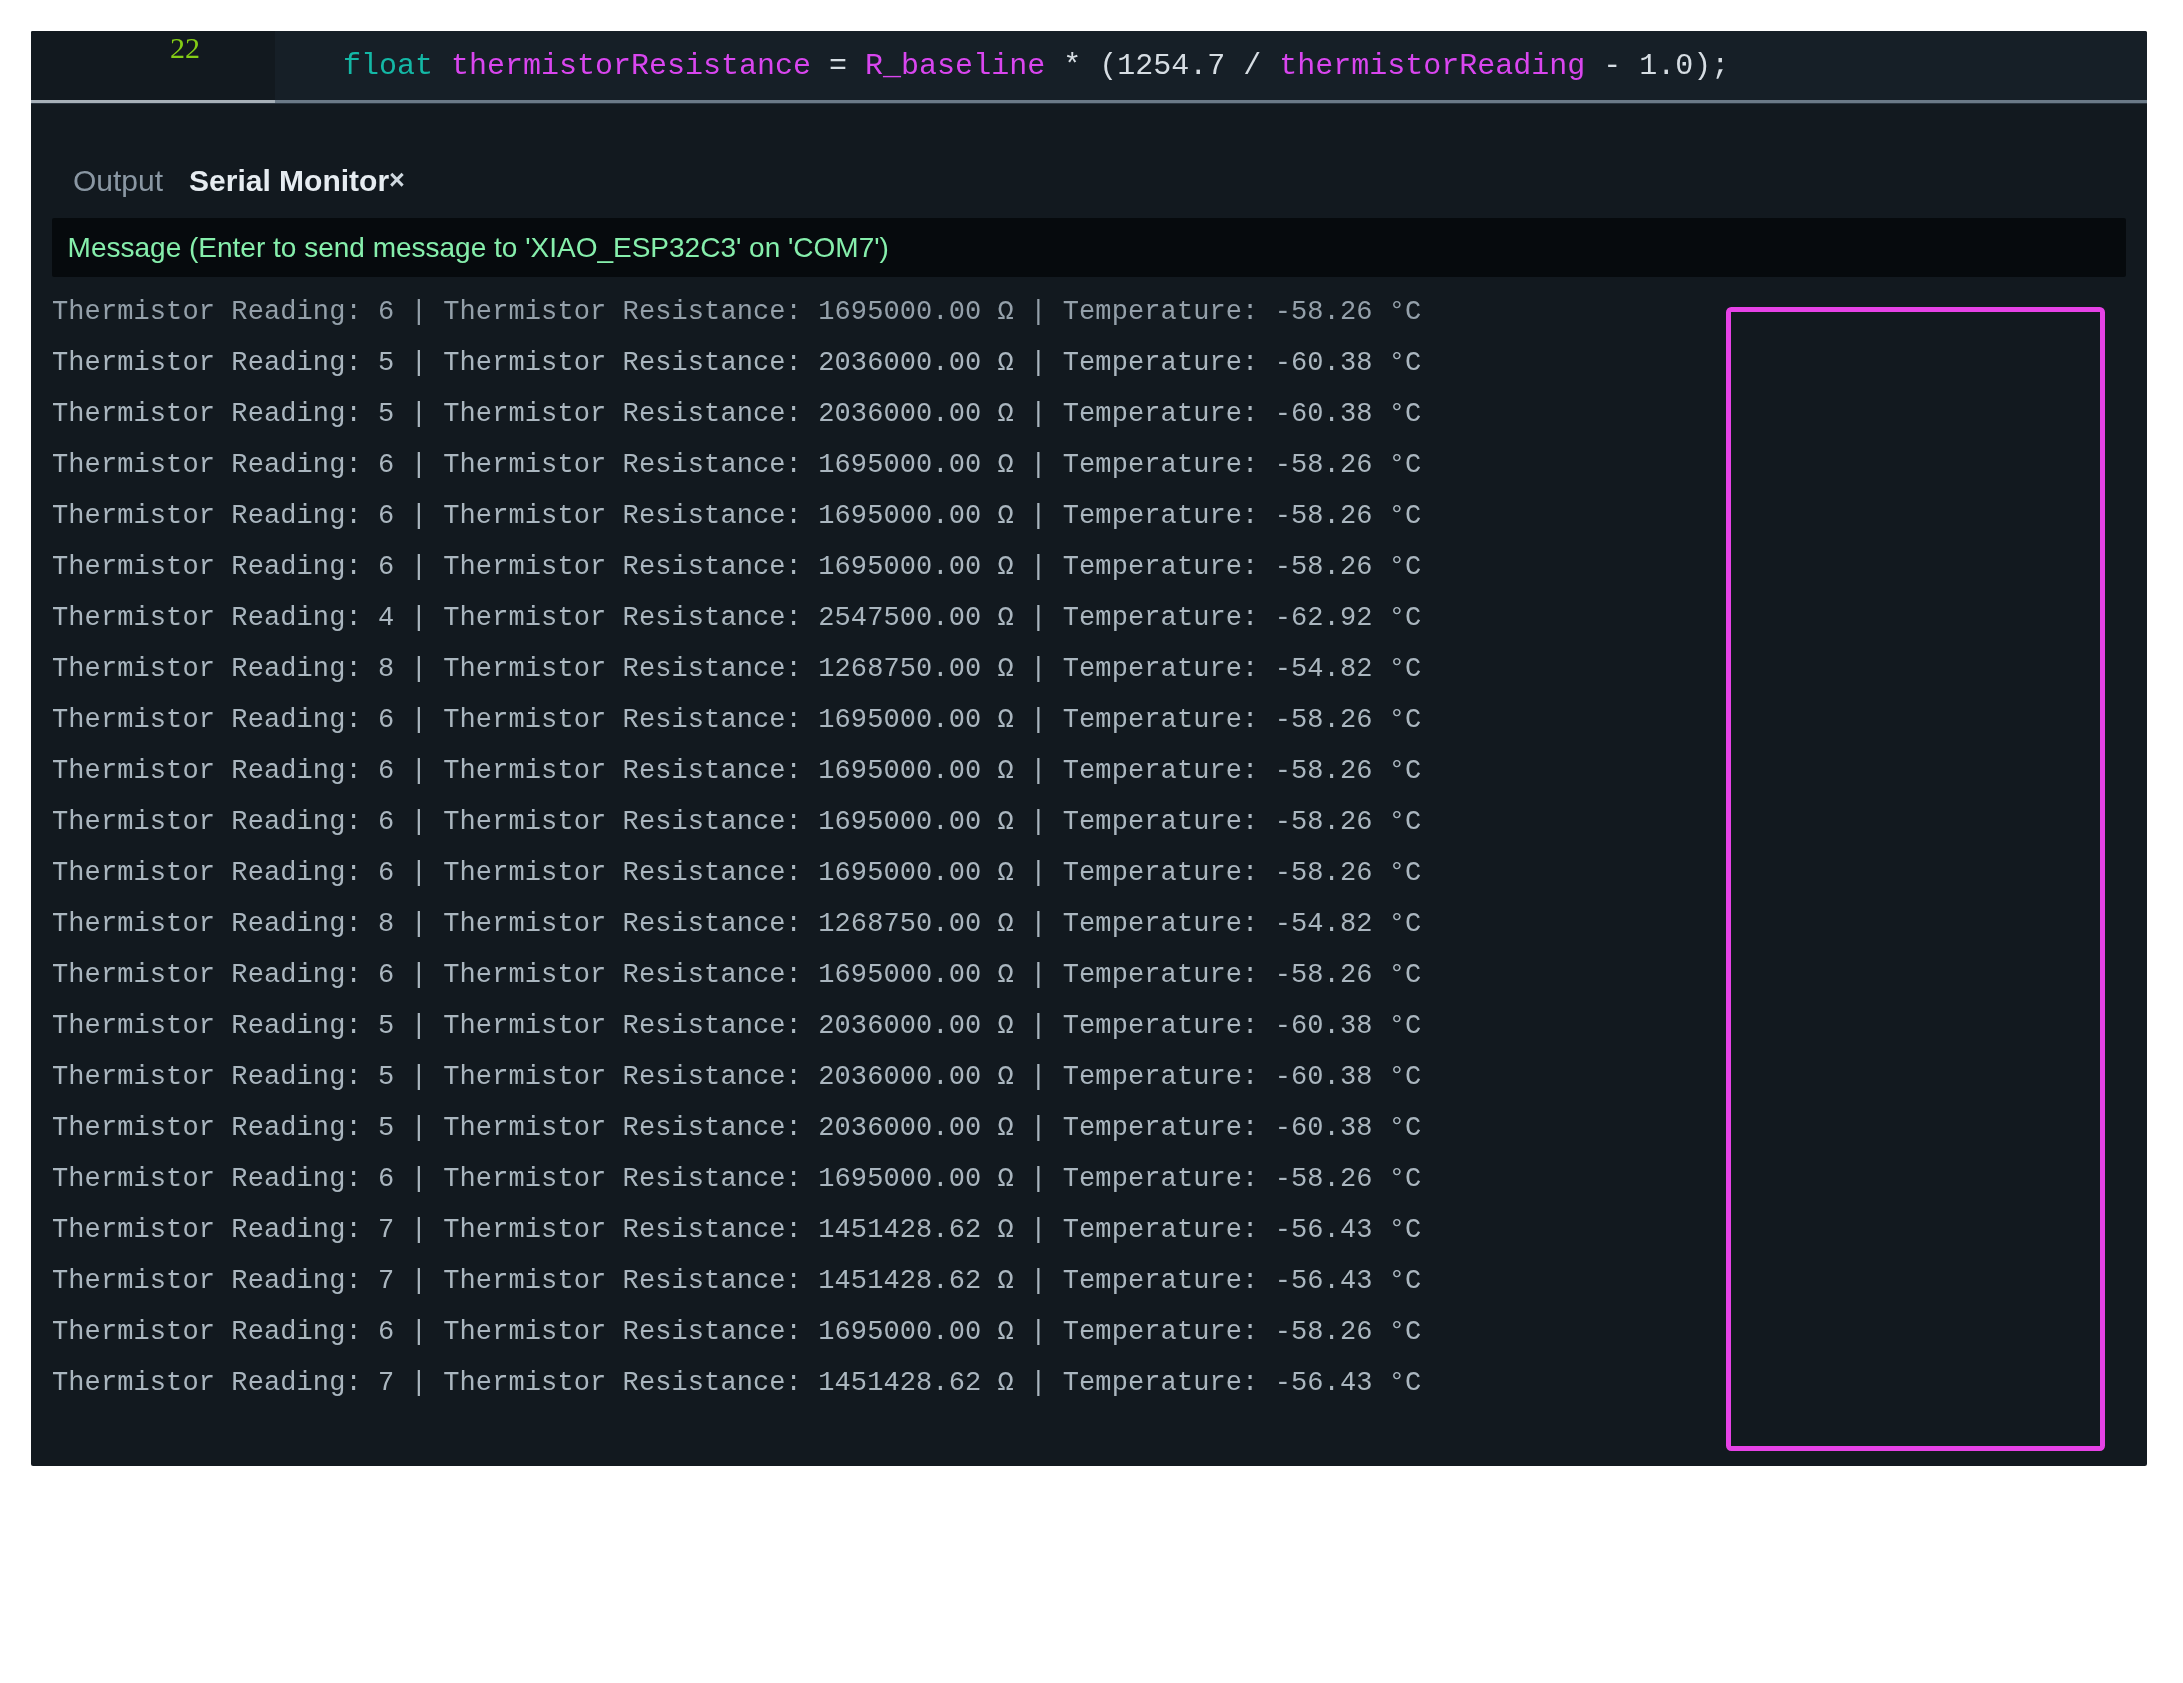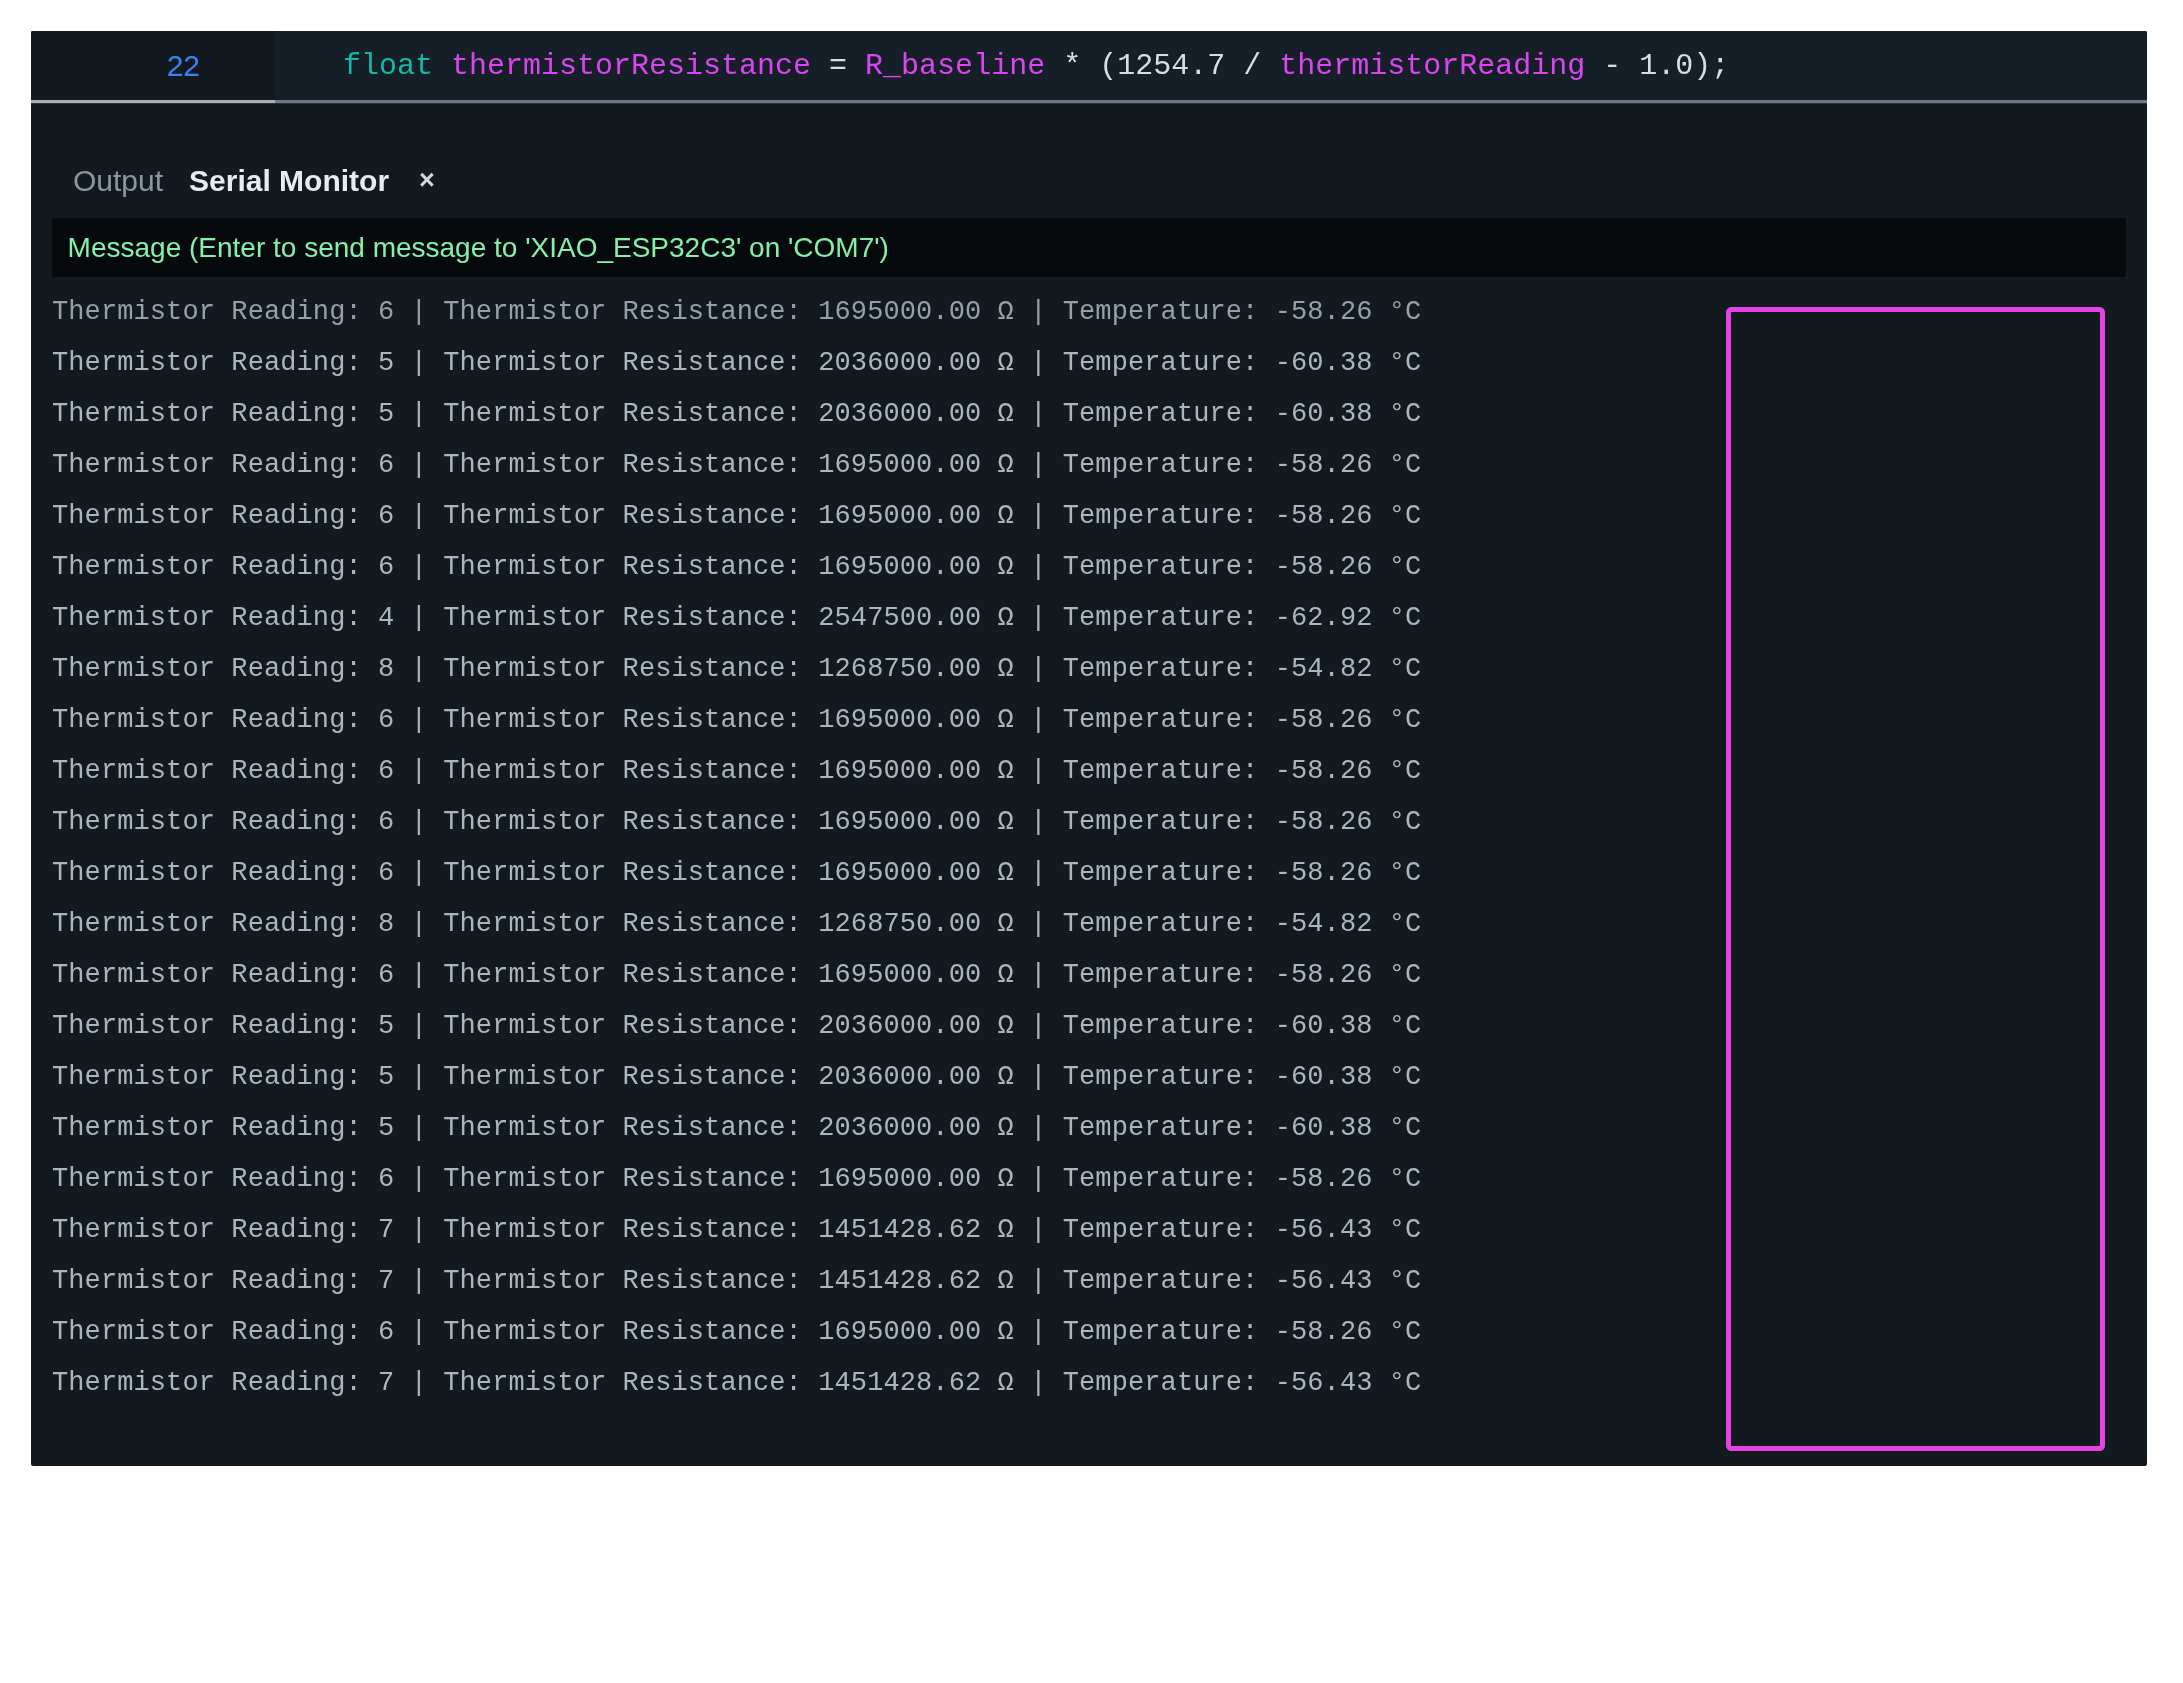--- a/index.html
+++ b/index.html
@@ -23,27 +23,27 @@
   .code-row {
     display: flex;
     align-items: center;
     height: 73px;
     background: #161f27;
     border-bottom: 1px solid #2a3540;
   }
   .gutter {
     width: 244px;
     text-align: center;
-    color: #3b82f6;
-    font-family: Liberation Sans, sans-serif;
+    color: #84cc16;
+    font-family: Liberation Serif, serif;
     font-size: 30px;
     background: #12191f;
     height: 100%;
     display:flex;
-    align-items:center;
+    align-items:flex-start;
     justify-content:center;
     border-bottom: 3.1px solid #a7b0b8;
   }
   .gutter-inner { width:94px; text-align:right; }
   .code-line {
     font-family: "Consolas","Courier New",monospace;
     font-size: 30px;
     color: #cfd8df;
     padding-left: 68px;
     display:flex;
@@ -62,21 +62,21 @@
   .tabs {
     display:flex;
     align-items: center;
     gap: 26px;
     padding: 15.6px 21px 15.6px 42px;
     font-size: 30px;
     color: #b6c0c9;
     margin-top: 44px;
   }
   .tab-inactive { color: #8a97a3; }
-  .tab-active { color: #e6ecf1; font-weight: 600; display:flex; align-items:center; gap:30px; }
+  .tab-active { color: #e6ecf1; font-weight: 600; display:flex; align-items:center; gap:0; }
   .close-x { font-size: 27px; color:#cfd8df; }
 
   .msgbar {
     margin: 5.2px 21px 9.4px 21px;
     background: #060a0d;
     color: #86efac;
     font-size: 28px;
     padding: 13.5px 15.6px;
     border-radius: 2.1px;
   }

